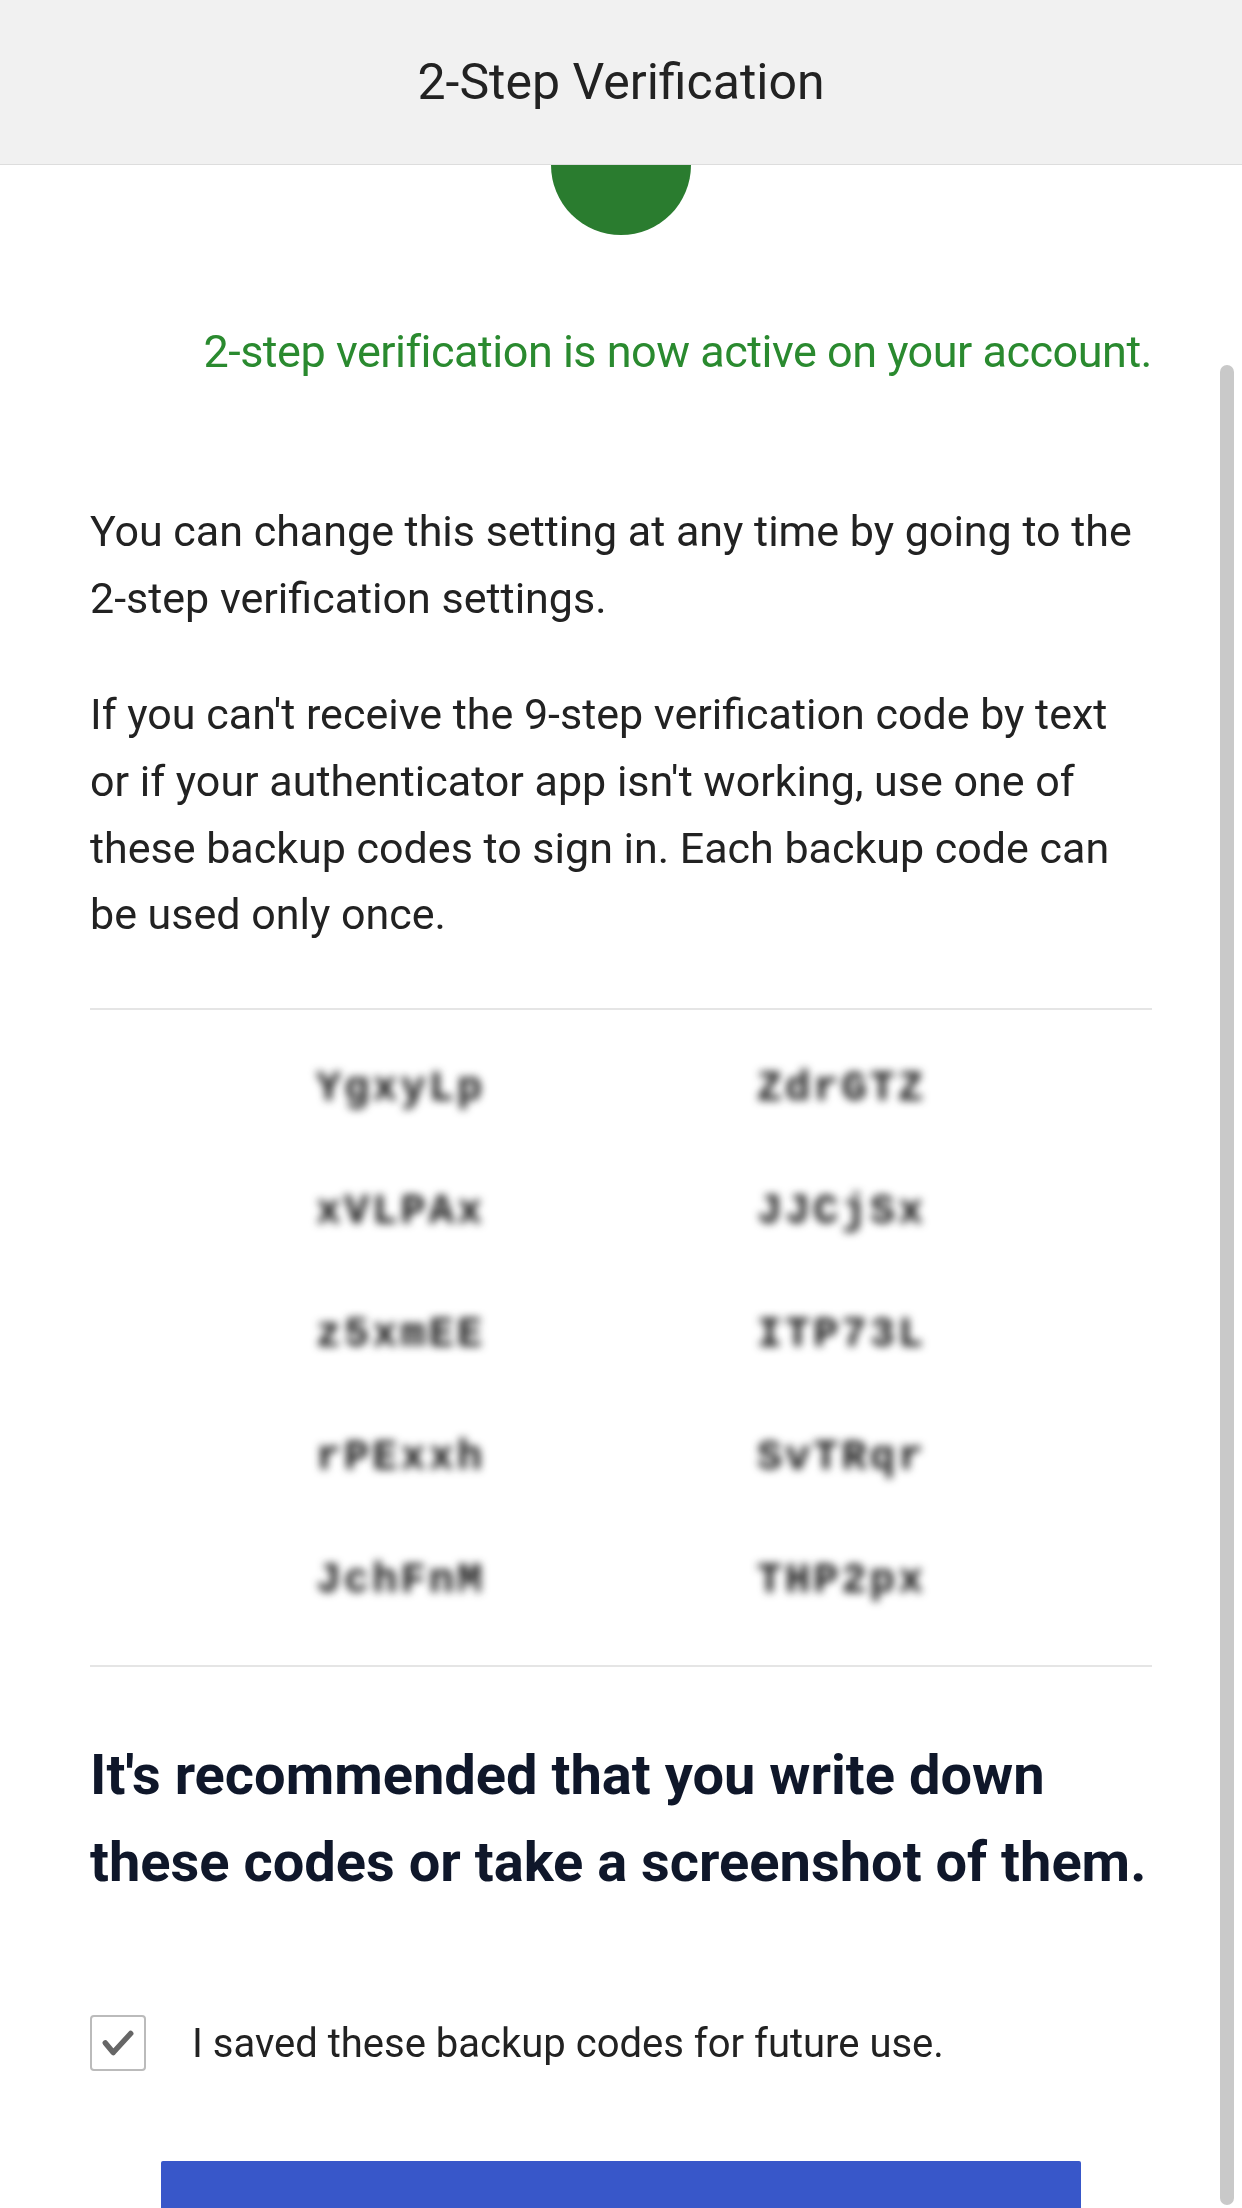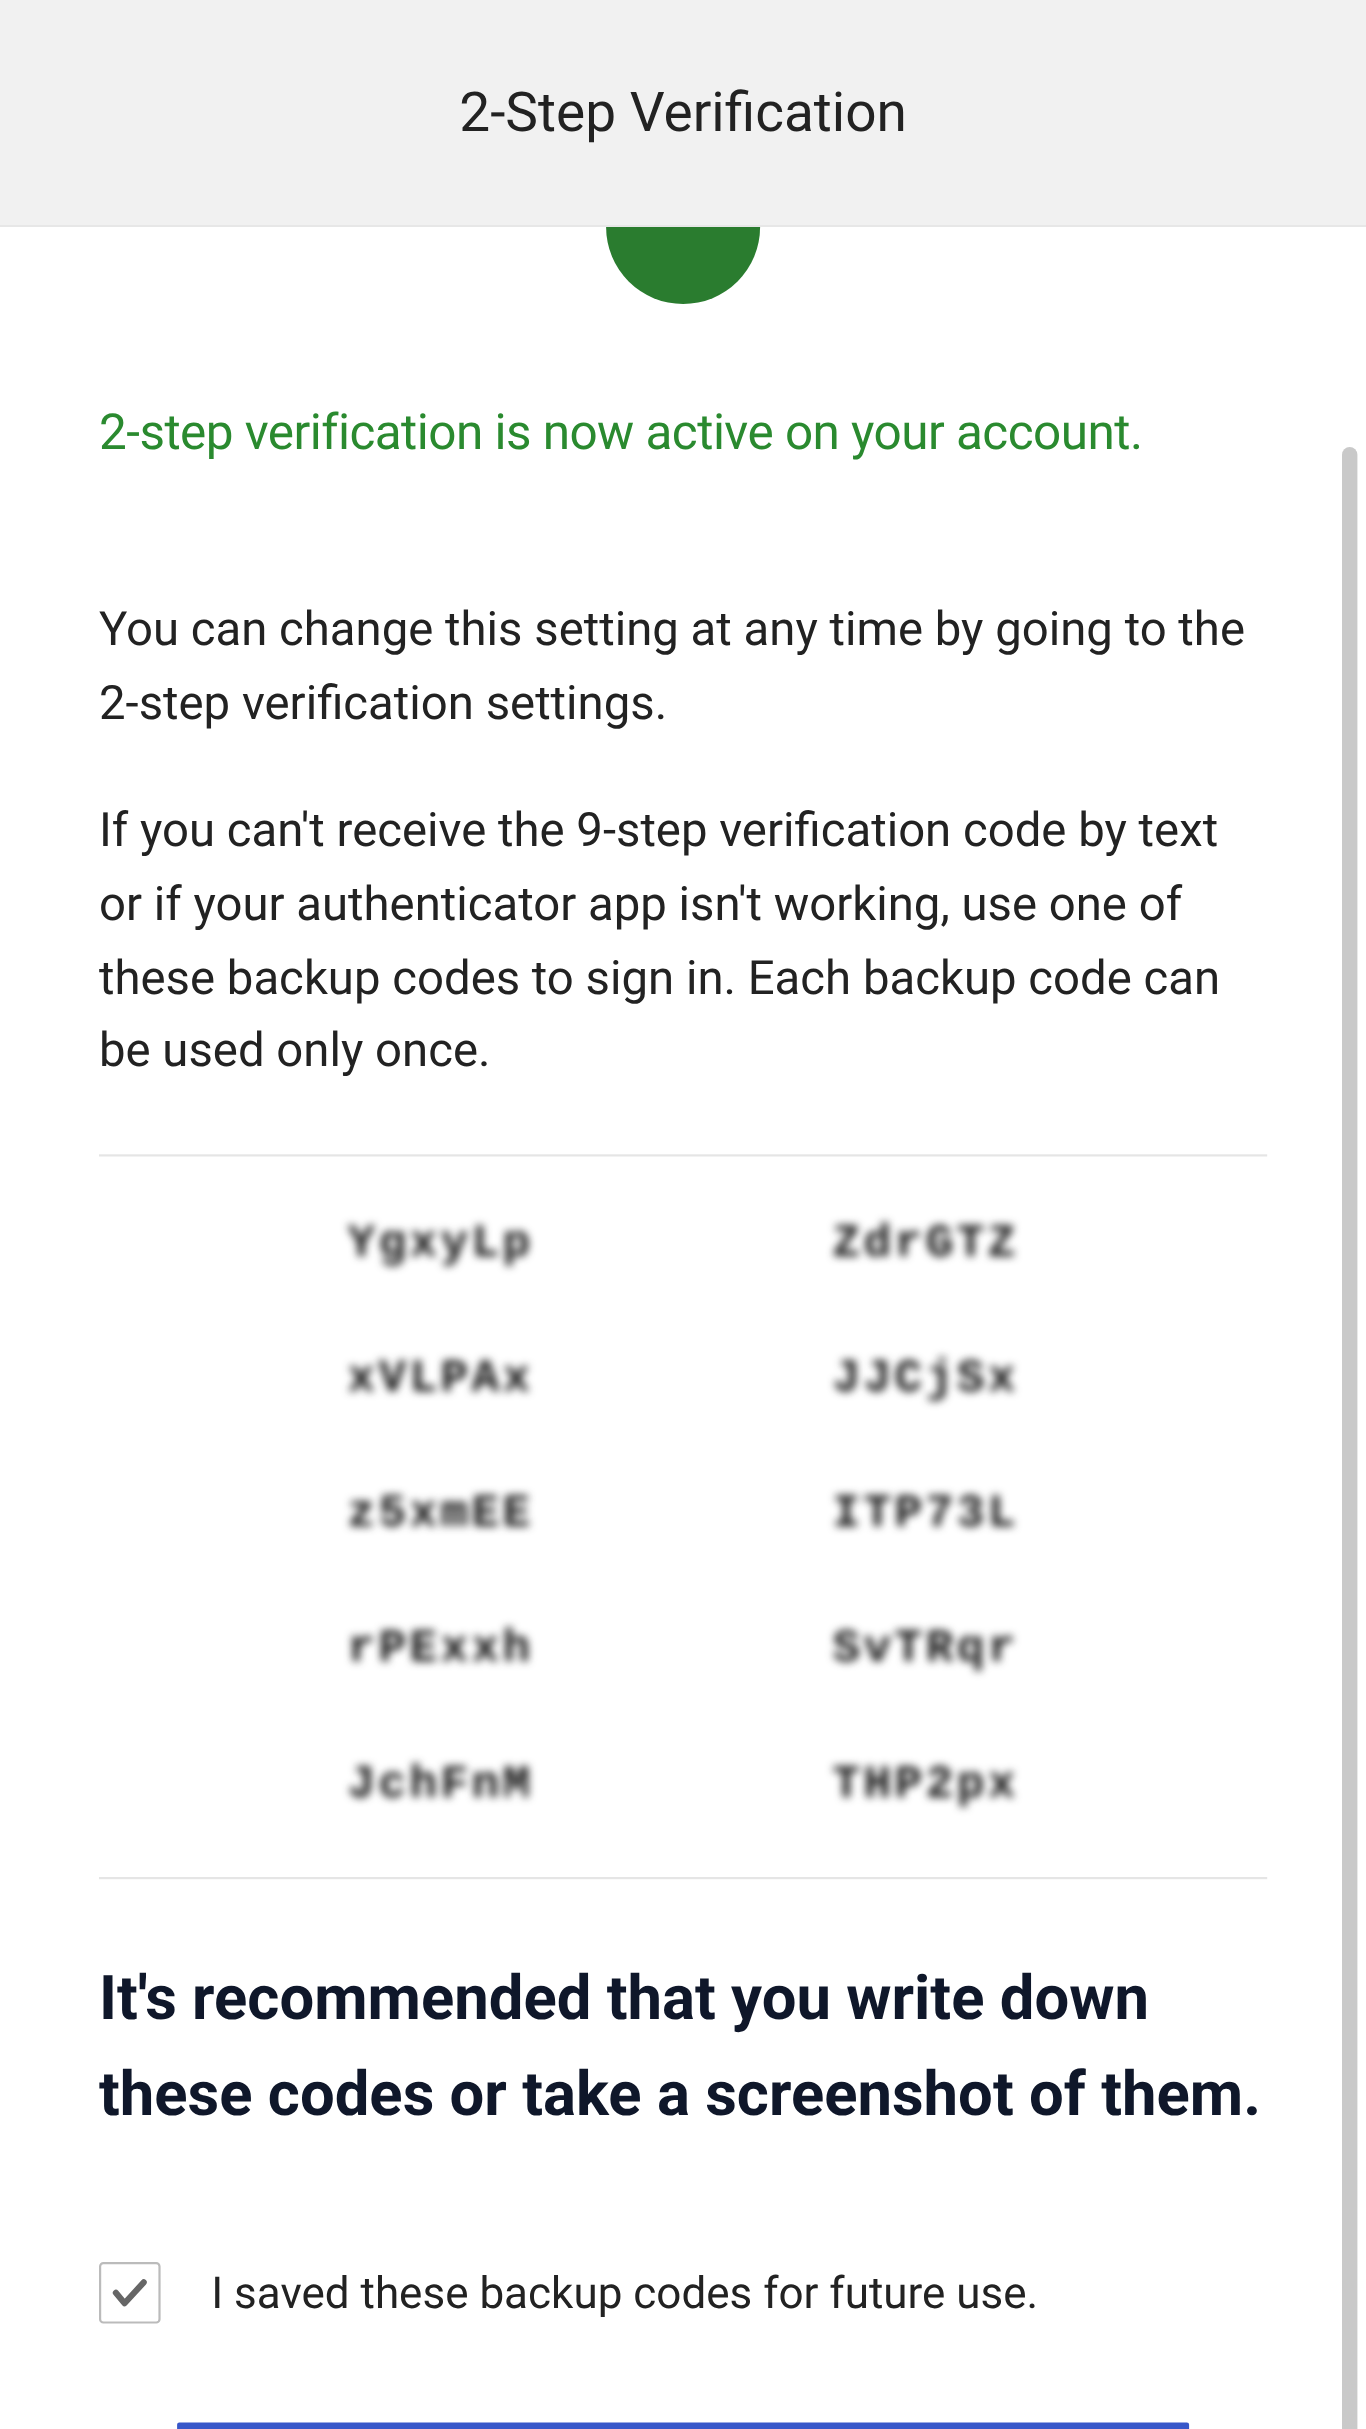--- a/index.html
+++ b/index.html
@@ -13,21 +13,21 @@
       background: #ffffff;
       width: 1242px;
       height: 2208px;
       overflow: hidden;
       position: relative;
     }
     
     .header {
       background: #f1f1f1;
       border-bottom: 1px solid #dddddd;
-      height: 206px;
+      height: 165px;
       display: flex;
       align-items: center;
       justify-content: center;
     }
     
     .header-title {
       font-size: 50px;
       font-weight: 400;
       color: #222222;
     }
@@ -46,21 +46,21 @@
       width: 140px;
       height: 70px;
       background: #2a7c2f;
       border-radius: 0 0 140px 140px;
       margin: 0 auto 90px auto;
     }
     
     .success-message {
       color: #2a8a2f;
       font-size: 45px;
-      text-align: left;
+      text-align: right;
       margin-bottom: 120px;
       font-weight: 400;
       letter-spacing: -0.5px;
     }
     
     .body-text {
       color: #222222;
       font-size: 43px;
       line-height: 1.55;
       margin-bottom: 50px;

